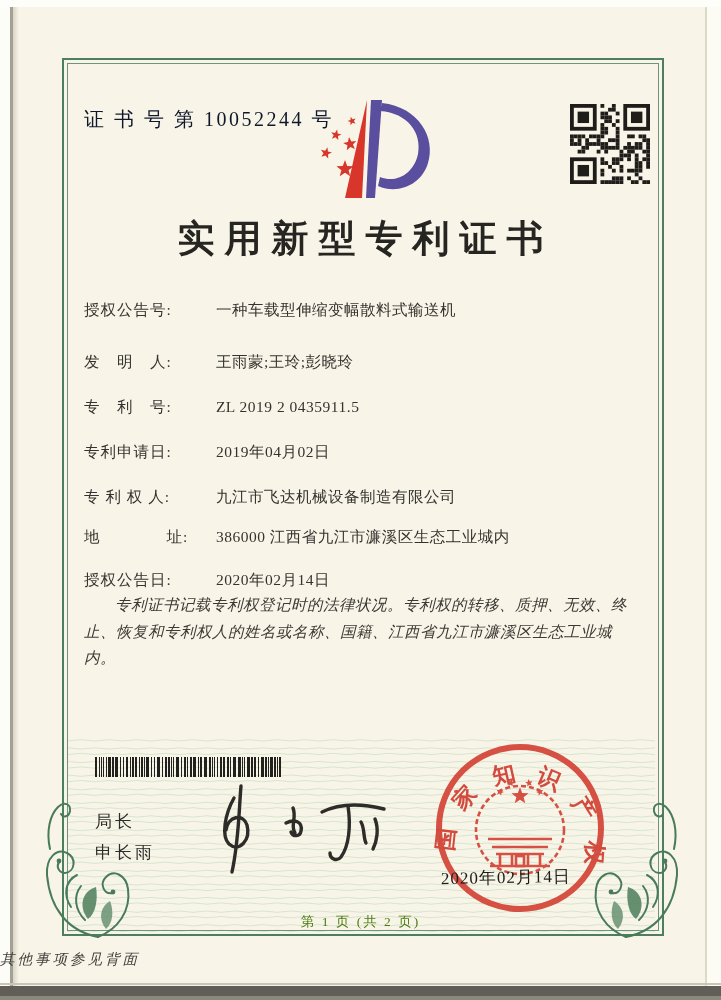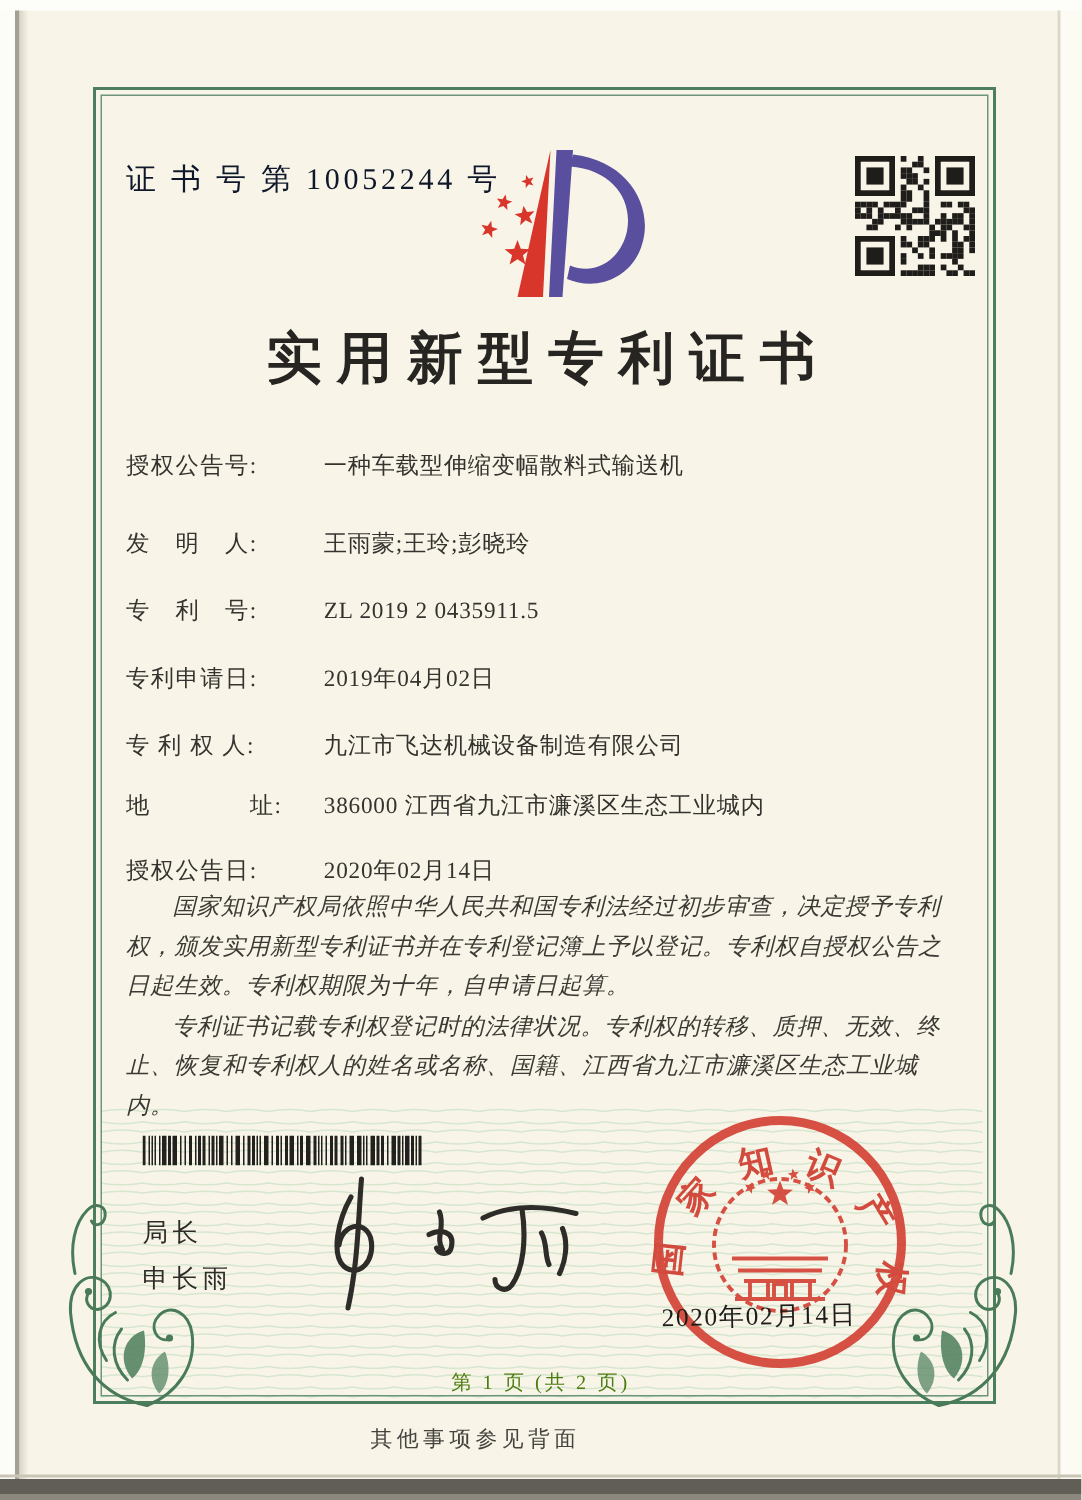--- a/index.html
+++ b/index.html
@@ -44,21 +44,21 @@
   .paragraphs{position:absolute;left:84px;top:592px;width:558px;
     font-size:15.5px;line-height:26.5px;color:#3c3a35;font-style:italic;letter-spacing:0.5px;}
   .paragraphs p{margin:0;text-indent:2em;}
 
   #barcode{position:absolute;left:95px;top:757px;}
   .officer{position:absolute;left:95px;top:806px;font-size:17px;line-height:31px;letter-spacing:3px;color:#2e2c28;font-family:"Liberation Sans","DejaVu Sans",sans-serif;}
   #signature{position:absolute;left:196px;top:778px;}
   #seal{position:absolute;left:434px;top:742px;}
   .seal-date{position:absolute;left:441px;top:866px;font-size:17px;letter-spacing:1px;color:#1e1c19;transform:rotate(-1deg);}
   .page-footer{position:absolute;left:0;top:913px;width:721px;text-align:center;font-size:13.5px;letter-spacing:2px;color:#4d7c0f;}
-  .back-note{position:absolute;left:0;top:950px;width:634px;text-align:center;font-size:14.5px;letter-spacing:3px;color:#45433e;}
+  .back-note{position:absolute;left:0;top:950px;width:634px;text-align:left;font-size:14.5px;letter-spacing:3px;font-style:italic;color:#45433e;}
 
   .ornament{position:absolute;}
   .orn-bl{left:36px;top:757px;}
   .orn-br{left:586px;top:757px;transform:scaleX(-1);}
 </style>
 </head>
 <body>
 
 <div class="edge-left"></div>
 <div class="edge-left-line"></div>
@@ -310,21 +310,20 @@
 <div class="field-row r6">
   <span class="flabel">地　　　　址:</span>
   <span class="fvalue">386000 江西省九江市濂溪区生态工业城内</span>
 </div>
 <div class="field-row r7">
   <span class="flabel">授权公告日:</span>
   <span class="fvalue">2020年02月14日</span>
 </div>
 
 <div class="paragraphs">
-  <p>国家知识产权局依照中华人民共和国专利法经过初步审查，决定授予专利权，颁发实用新型专利证书并在专利登记簿上予以登记。专利权自授权公告之日起生效。专利权期限为十年，自申请日起算。</p>
   <p>专利证书记载专利权登记时的法律状况。专利权的转移、质押、无效、终止、恢复和专利权人的姓名或名称、国籍、江西省九江市濂溪区生态工业城内。</p>
 </div>
 
 <svg id="barcode" width="192" height="20">
     <rect x="0" y="0" width="2" height="20" fill="#23211e"></rect>
     <rect x="4" y="0" width="1" height="20" fill="#23211e"></rect>
     <rect x="6" y="0" width="1" height="20" fill="#23211e"></rect>
     <rect x="8" y="0" width="1" height="20" fill="#23211e"></rect>
     <rect x="11" y="0" width="1" height="20" fill="#23211e"></rect>
     <rect x="13" y="0" width="3" height="20" fill="#23211e"></rect>

